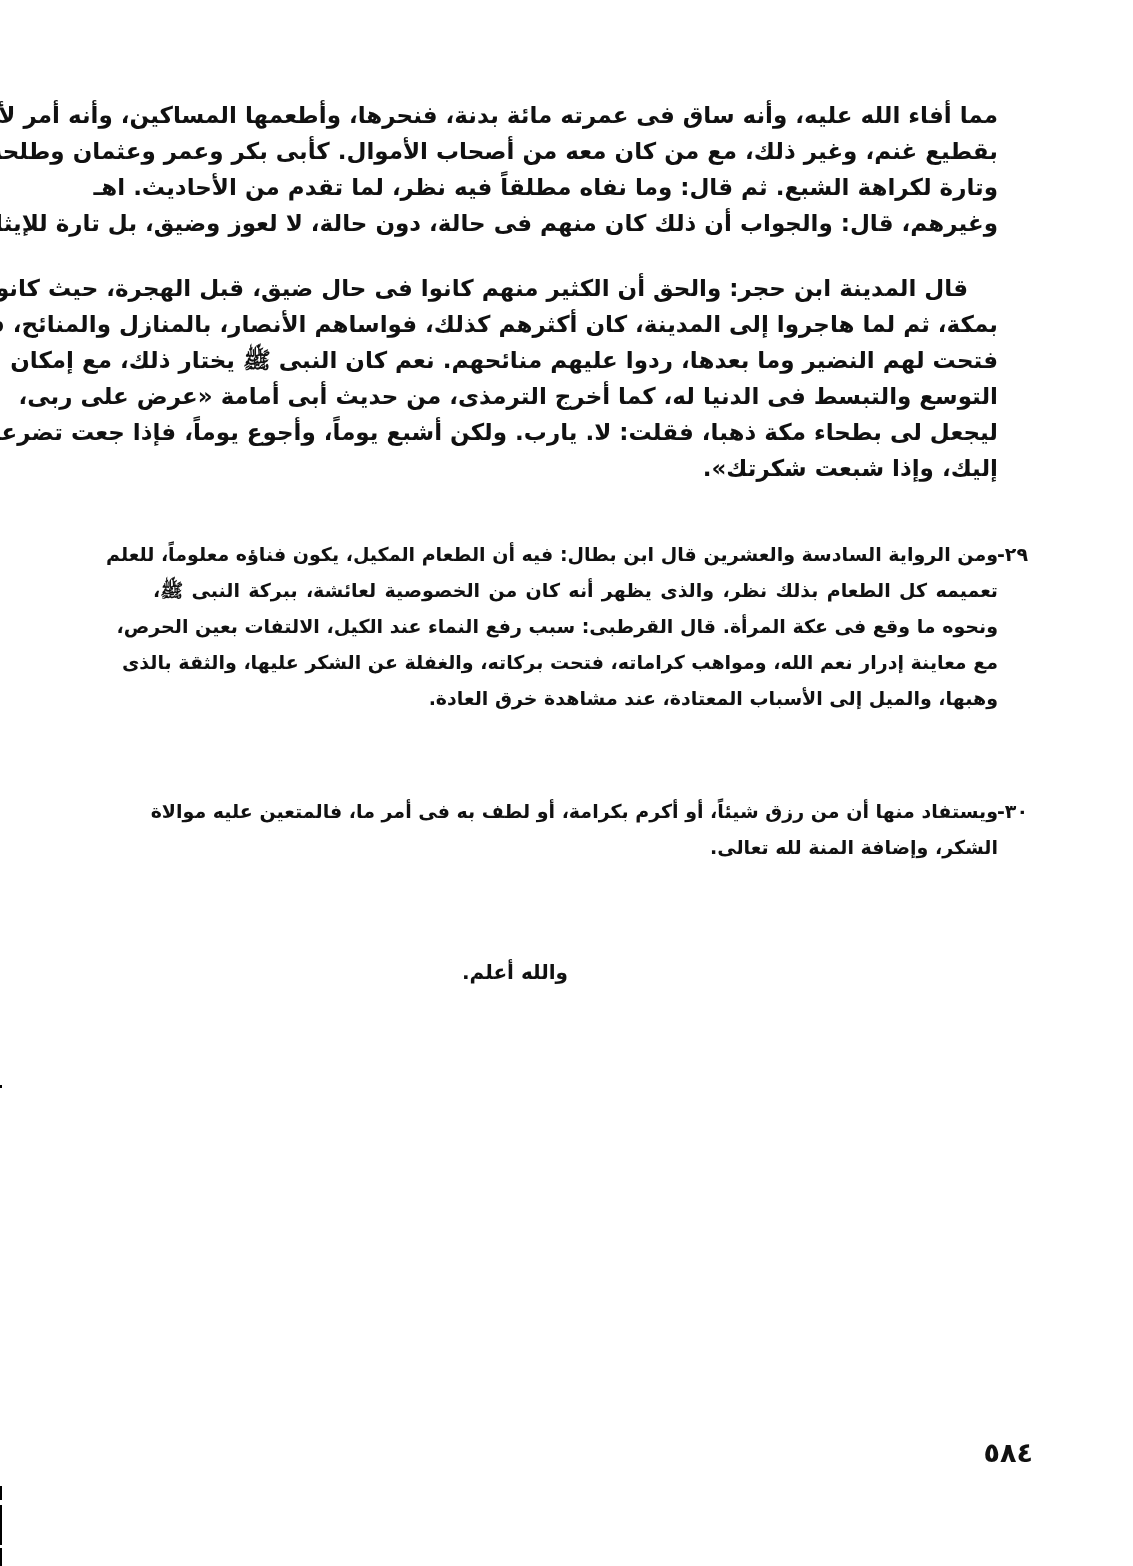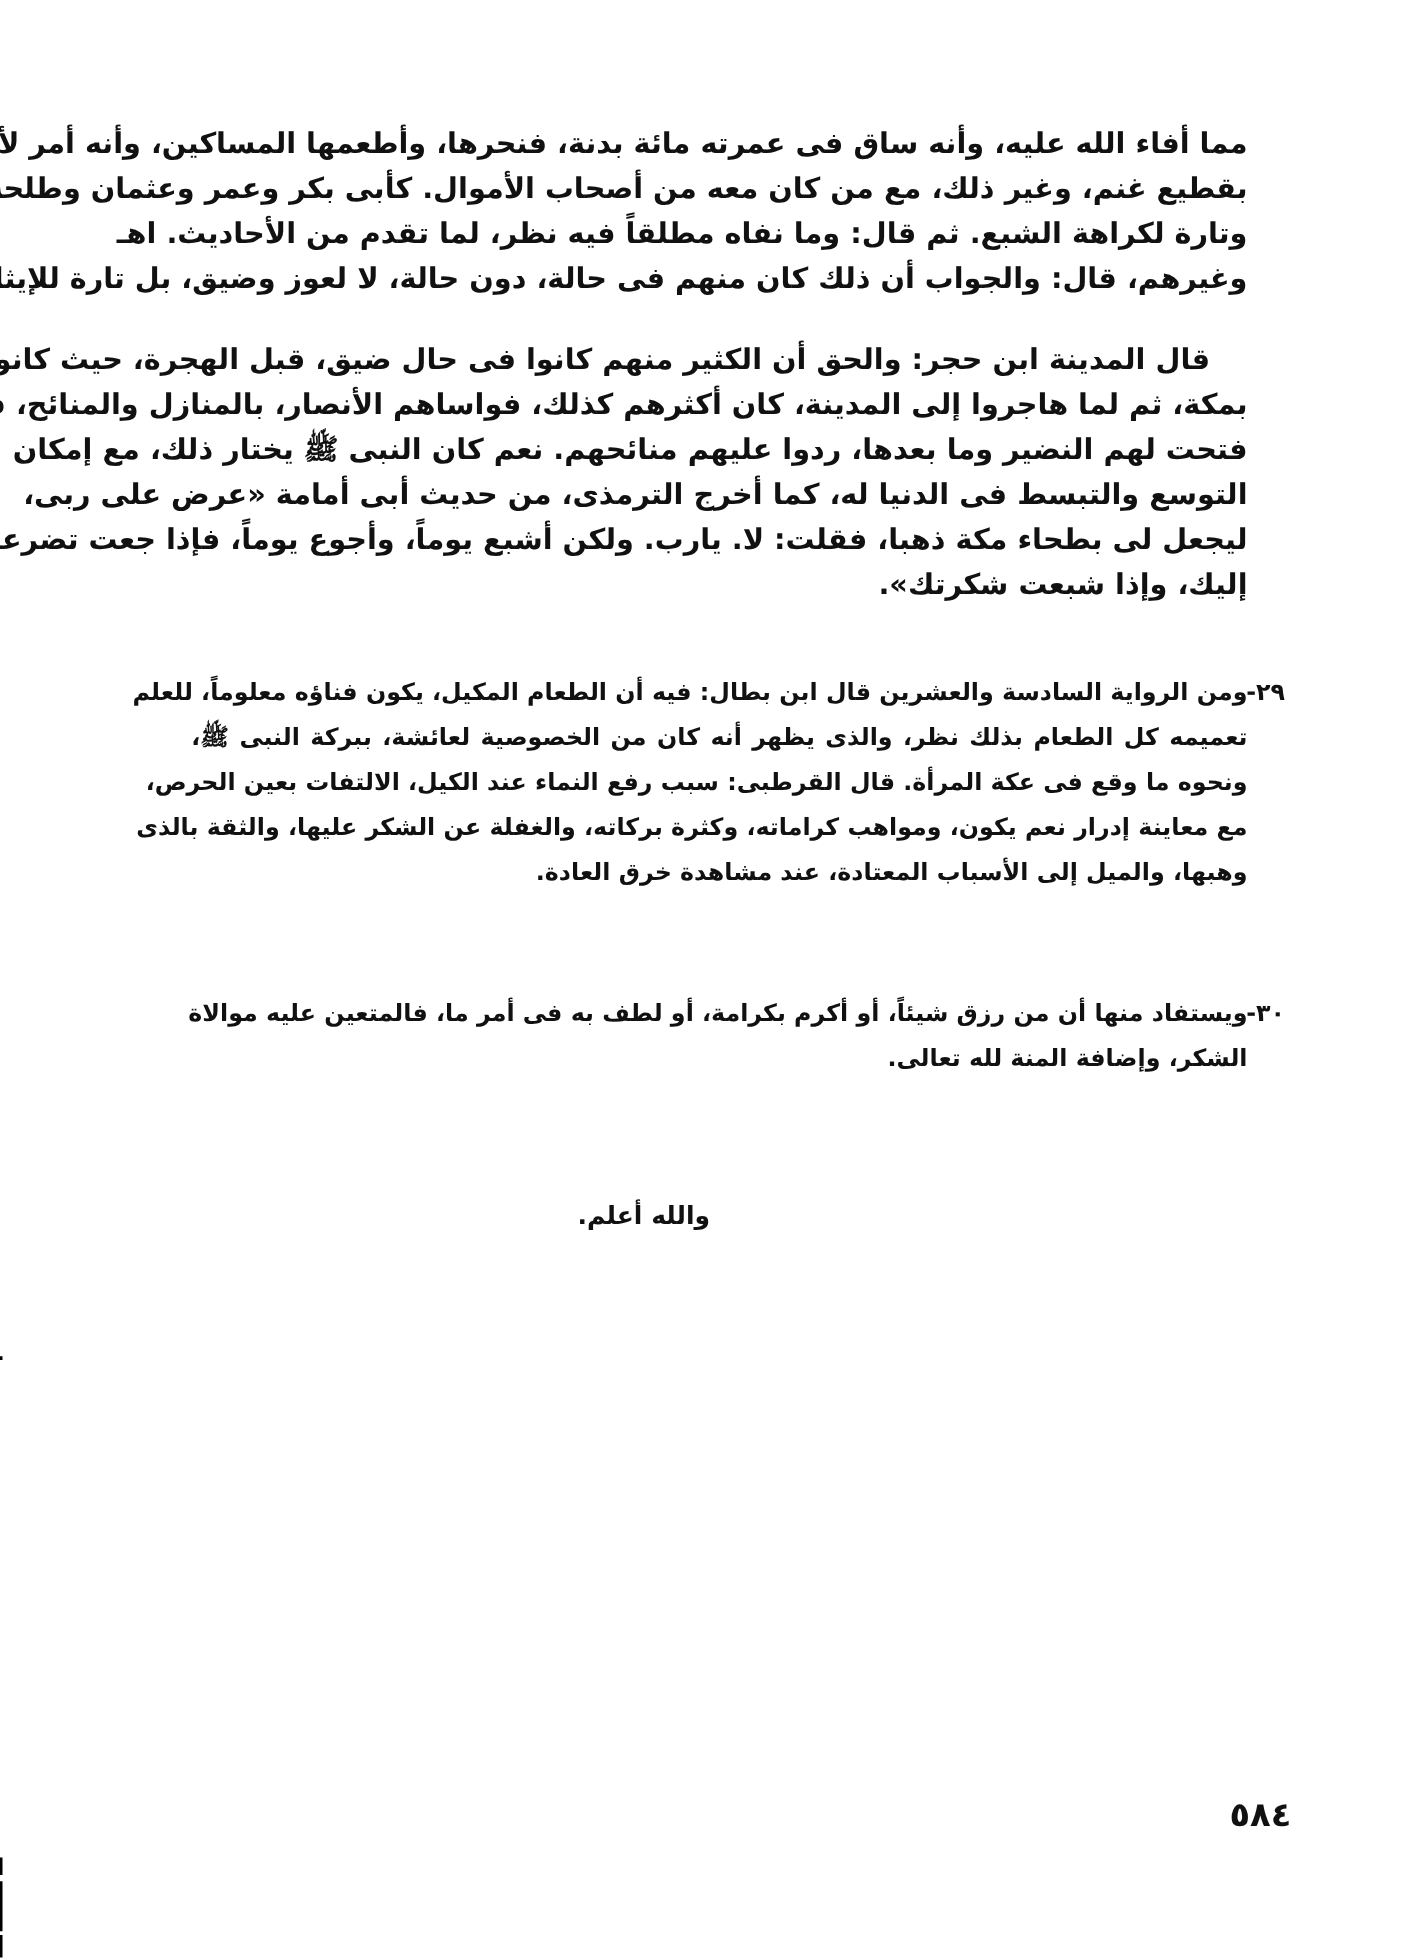--- a/index.html
+++ b/index.html
@@ -108,21 +108,21 @@
     <span class="line">ليجعل لى بطحاء مكة ذهبا، فقلت: لا. يارب. ولكن أشبع يوماً، وأجوع يوماً، فإذا جعت تضرعت</span>
     <span class="line last">إليك، وإذا شبعت شكرتك».</span>
   </div>
 
   <div class="numbered" id="item-29">
     <span class="num">٢٩-</span>
     <div class="body">
       <span class="line">ومن الرواية السادسة والعشرين قال ابن بطال: فيه أن الطعام المكيل، يكون فناؤه معلوماً، للعلم</span>
       <span class="line">تعميمه كل الطعام بذلك نظر، والذى يظهر أنه كان من الخصوصية لعائشة، ببركة النبى ﷺ،</span>
       <span class="line">ونحوه ما وقع فى عكة المرأة. قال القرطبى: سبب رفع النماء عند الكيل، الالتفات بعين الحرص،</span>
-      <span class="line">مع معاينة إدرار نعم يكون، ومواهب كراماته، وكثرة بركاته، والغفلة عن الشكر عليها، والثقة بالذى</span>
+      <span class="line">مع معاينة إدرار نعم الله، ومواهب كراماته، فتحت بركاته، والغفلة عن الشكر عليها، والثقة بالذى</span>
       <span class="line last">وهبها، والميل إلى الأسباب المعتادة، عند مشاهدة خرق العادة.</span>
     </div>
   </div>
 
   <div class="numbered" id="item-30">
     <span class="num">٣٠-</span>
     <div class="body">
       <span class="line">ويستفاد منها أن من رزق شيئاً، أو أكرم بكرامة، أو لطف به فى أمر ما، فالمتعين عليه موالاة</span>
       <span class="line last">الشكر، وإضافة المنة لله تعالى.</span>
     </div>

